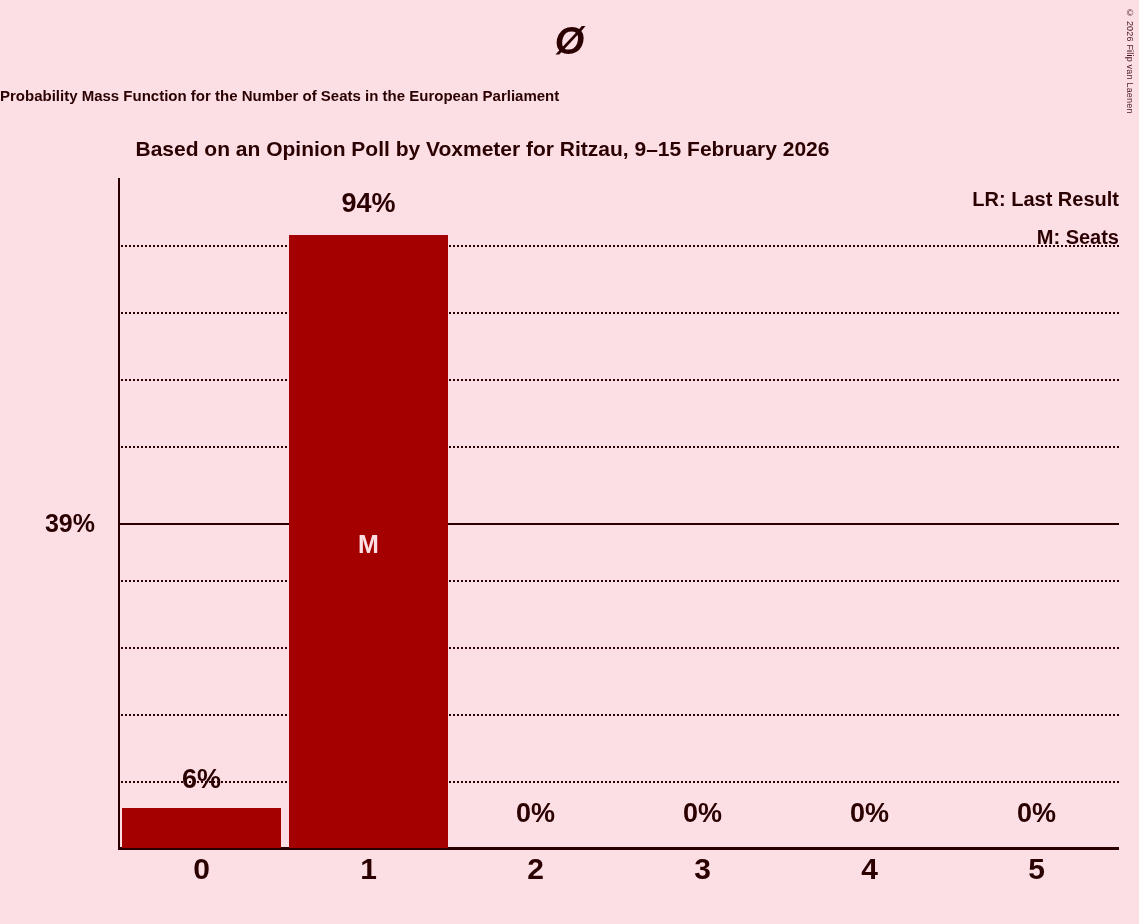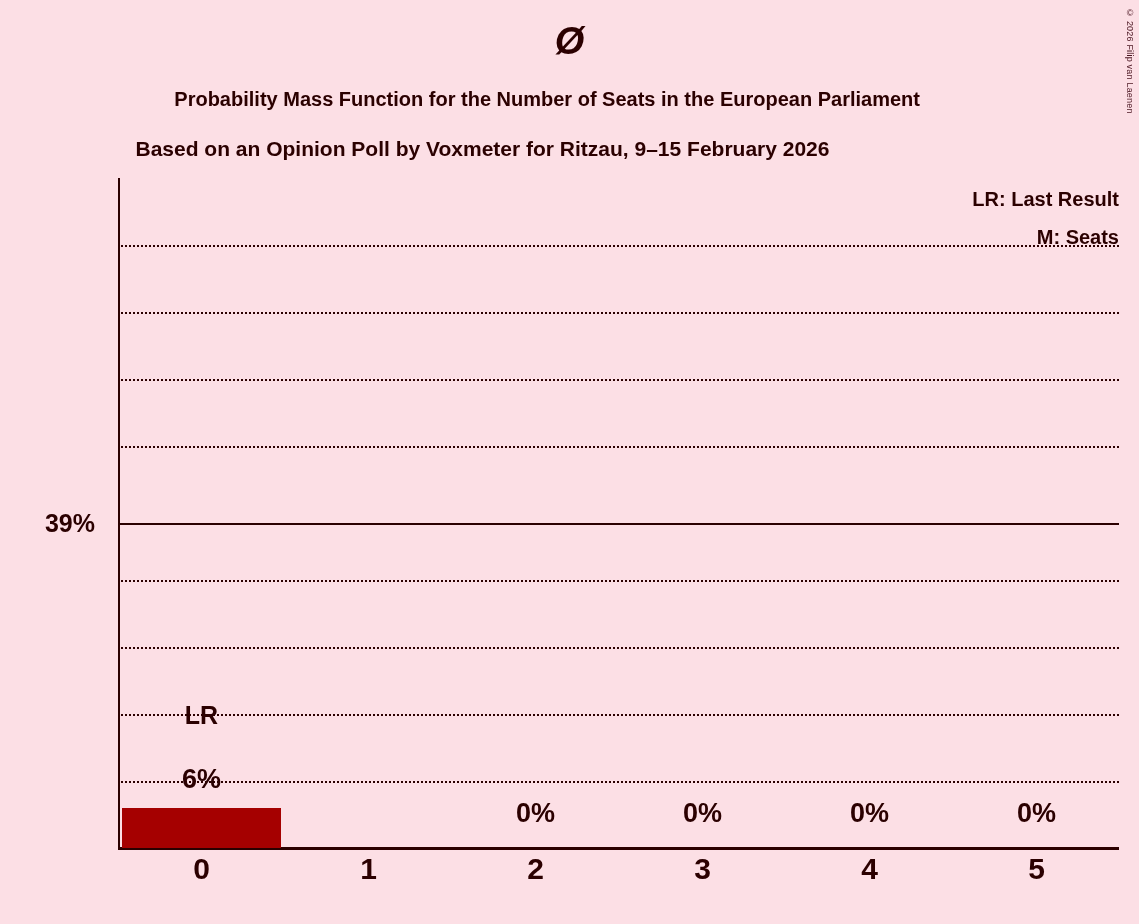--- a/index.html
+++ b/index.html
@@ -37,22 +37,22 @@
     font-weight: bold;
     font-style: italic;
     line-height: 1;
   }
 
   .chart-title {
     position: absolute;
     top: 88px;
     left: 0;
     width: 920px;
-    text-align: right;
-    font-size: 20px;
+    text-align: left;
+    font-size: 15px;
     font-weight: bold;
     line-height: 1.1;
   }
 
   .chart-subtitle {
     position: absolute;
     top: 137px;
     left: 0;
     width: 965px;
     text-align: center;
@@ -199,23 +199,27 @@
   <div class="y-label" style="top:345px;">39%</div>
 
   <div class="legend legend-lr">LR: Last Result</div>
   <div class="legend legend-m">M: Seats</div>
 
   <div class="bars">
 
     <div class="bar-slot" style="left:0px; width:167px;">
       <div class="bar" style="height:40px;"></div>
       <div class="bar-value" style="top:586px;">6%</div>
-      <div class="bar-marker outside" style="top:523px;">LR</div>
-    </div>
-
+    </div>
+
+    <div class="bar-slot" style="left:167px; width:167px;">
+      <div class="bar" style="height:613px;"></div>
+      <div class="bar-value" style="top:10px;">94%</div>
+      <div class="bar-marker inside" style="top:352px;">M</div>
+    </div>
 
     <div class="bar-slot" style="left:334px; width:167px;">
       <div class="bar" style="height:0px;"></div>
       <div class="bar-value" style="top:620px;">0%</div>
     </div>
 
     <div class="bar-slot" style="left:501px; width:167px;">
       <div class="bar" style="height:0px;"></div>
       <div class="bar-value" style="top:620px;">0%</div>
     </div>

